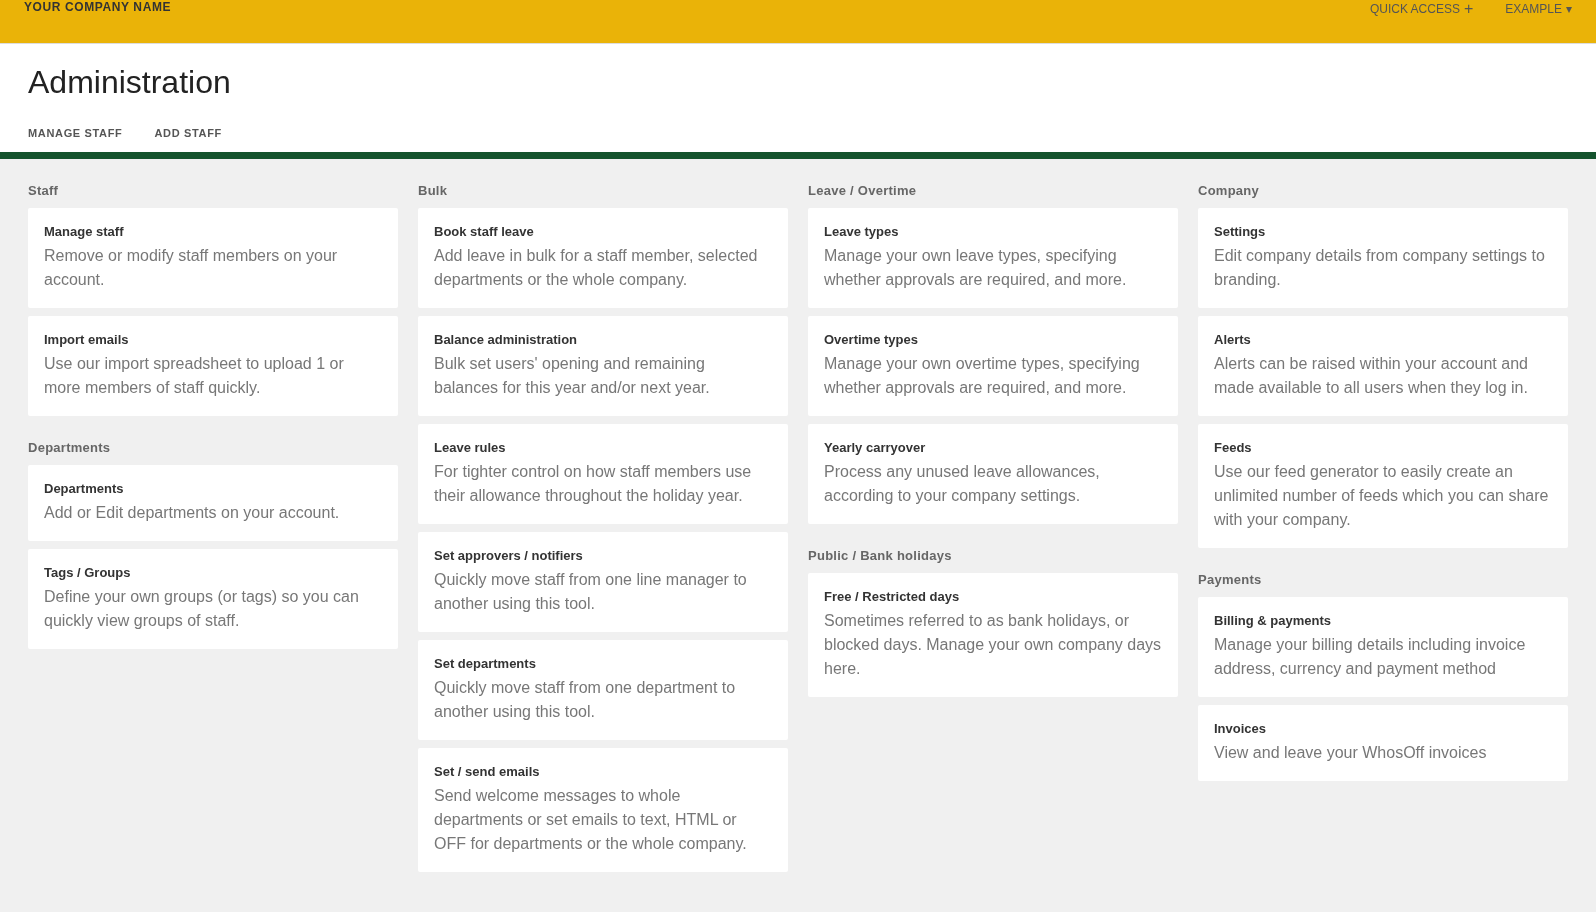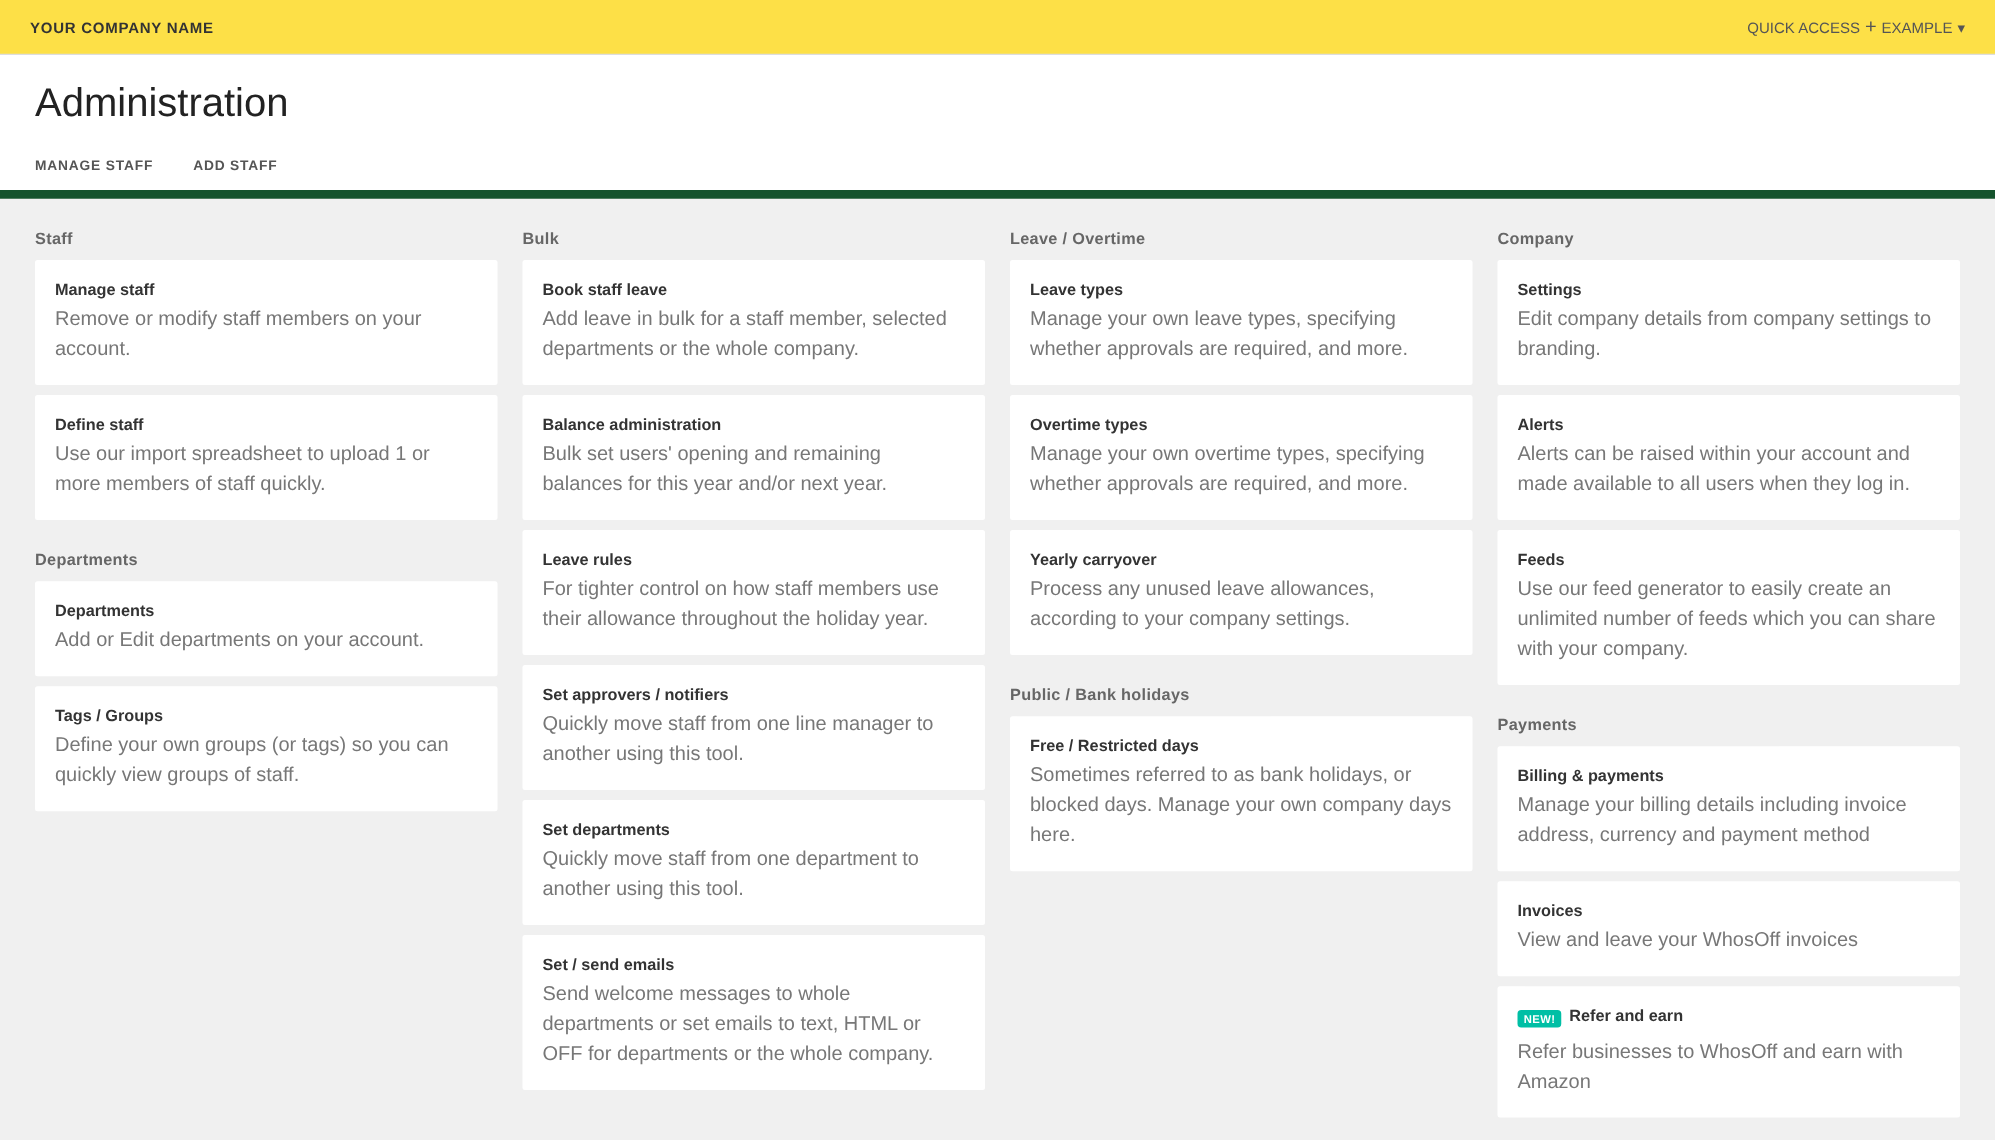--- a/index.html
+++ b/index.html
@@ -4,39 +4,39 @@
   <style>
     * { box-sizing: border-box; margin: 0; padding: 0; }
     body {
       font-family: -apple-system, BlinkMacSystemFont, 'Segoe UI', Arial, sans-serif;
       background: #f0f0f0;
       color: #333;
       font-size: 13px;
     }
     
     .top-nav {
-      background: #fde047;
+      background: #eab308;
       border-bottom: 1px solid #ddd;
       display: flex;
-      align-items: center;
+      align-items: flex-start;
       justify-content: space-between;
       padding: 0 24px;
       height: 44px;
     }
     .top-nav-left {
       font-size: 12px;
       font-weight: 600;
       letter-spacing: 0.05em;
       color: #333;
       text-transform: uppercase;
     }
     .top-nav-right {
       display: flex;
       align-items: center;
-      gap: 4px;
+      gap: 32px;
       font-size: 12px;
       color: #555;
     }
     .quick-access {
       display: flex;
       align-items: center;
       gap: 4px;
       cursor: pointer;
     }
     .quick-access-plus {
@@ -157,21 +157,21 @@
 
 <div class="main-content">
 
   <div class="section-col">
     <div class="section-title">Staff</div>
     <div class="card">
       <div class="card-title">Manage staff</div>
       <div class="card-desc">Remove or modify staff members on your account.</div>
     </div>
     <div class="card">
-      <div class="card-title">Define staff</div>
+      <div class="card-title">Import emails</div>
       <div class="card-desc">Use our import spreadsheet to upload 1 or more members of staff quickly.</div>
     </div>
 
     <div style="margin-top:16px;">
       <div class="section-title">Departments</div>
       <div class="card">
         <div class="card-title">Departments</div>
         <div class="card-desc">Add or Edit departments on your account.</div>
       </div>
       <div class="card">
@@ -251,23 +251,16 @@
     <div style="margin-top:16px;">
       <div class="section-title">Payments</div>
       <div class="card">
         <div class="card-title">Billing &amp; payments</div>
         <div class="card-desc">Manage your billing details including invoice address, currency and payment method</div>
       </div>
       <div class="card">
         <div class="card-title">Invoices</div>
         <div class="card-desc">View and leave your WhosOff invoices</div>
       </div>
-      <div class="card">
-        <div class="card-title-row">
-          <span class="new-badge">New!</span>
-          <span class="card-title">Refer and earn</span>
-        </div>
-        <div class="card-desc" style="margin-top:5px;">Refer businesses to WhosOff and earn with Amazon</div>
-      </div>
     </div>
   </div>
 
 </div>
 
 </body></html>

